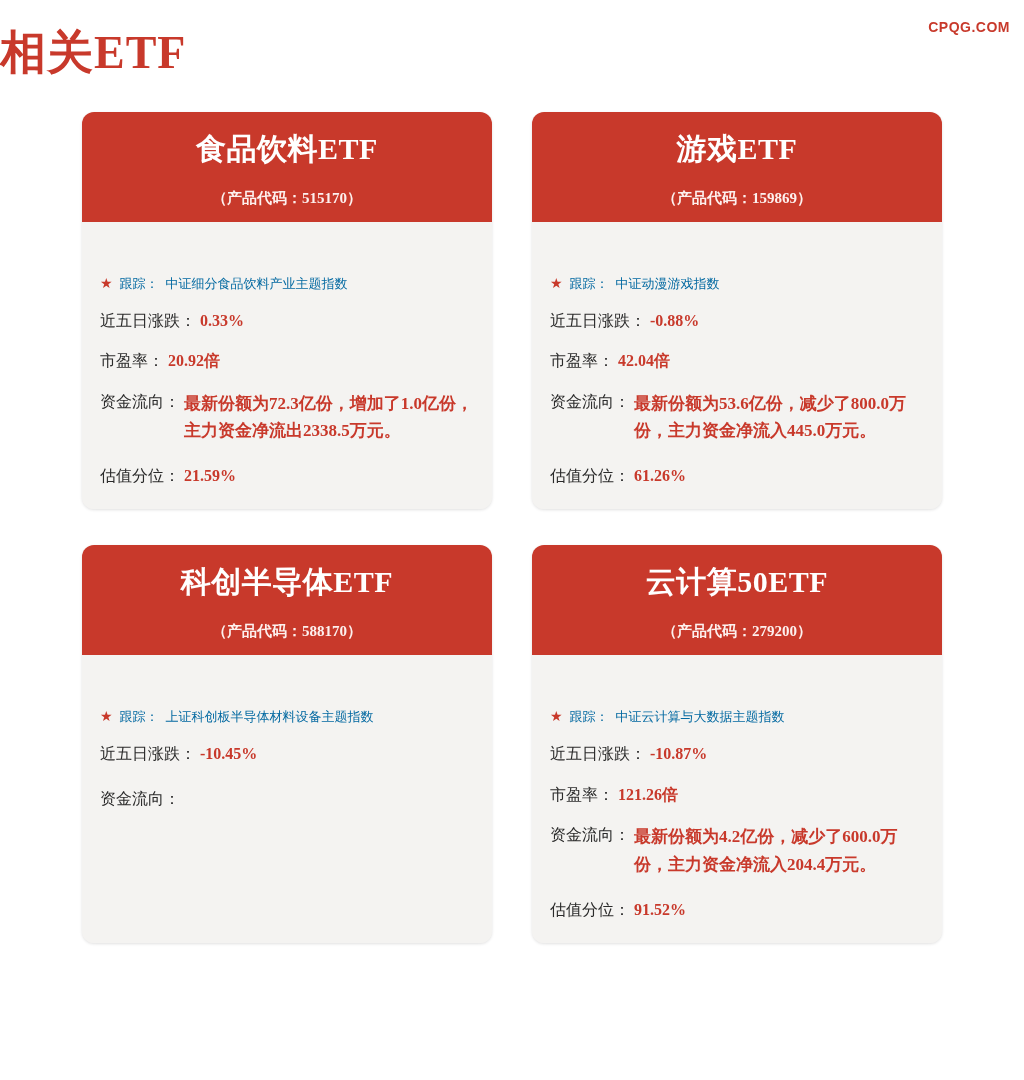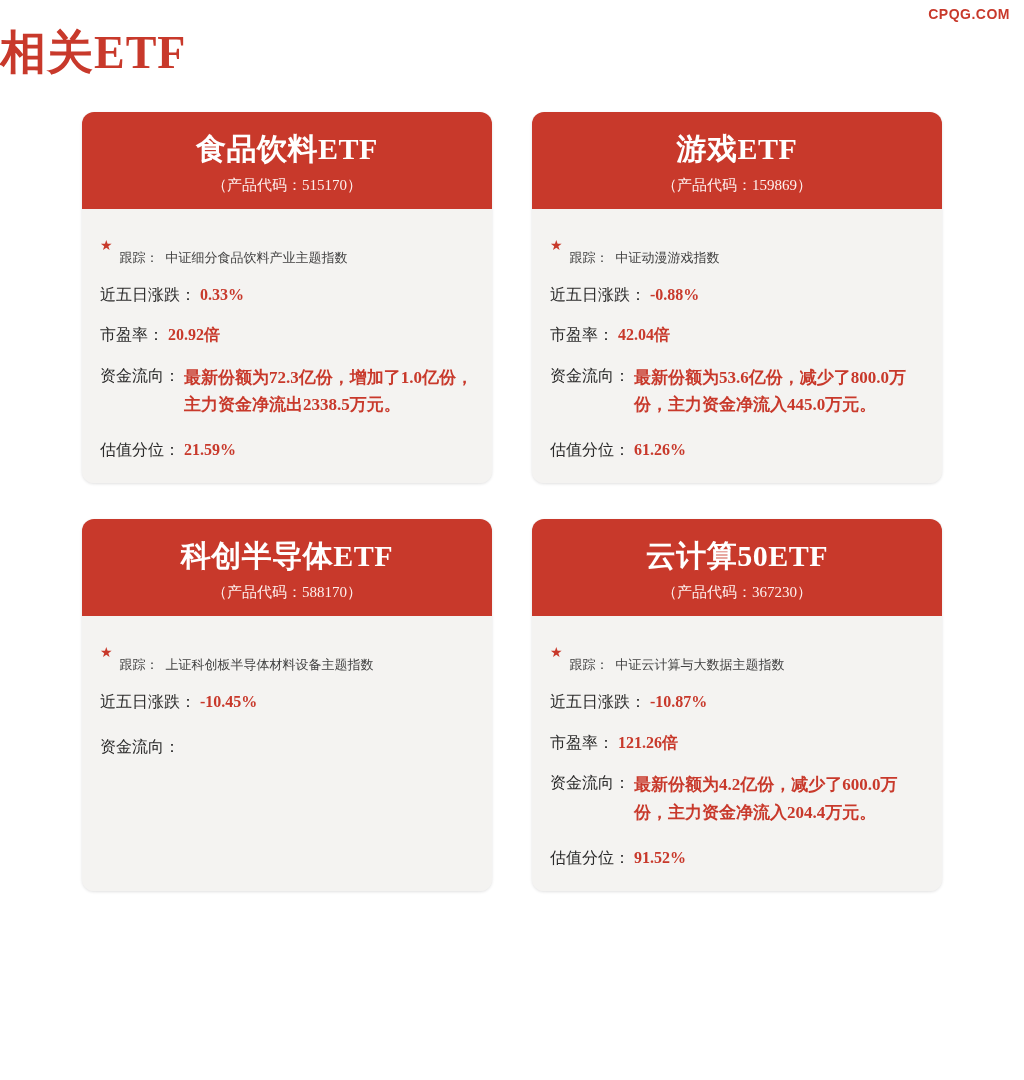--- a/index.html
+++ b/index.html
@@ -9,21 +9,21 @@
   body {
     width: 1024px;
     height: 1080px;
     background: #ffffff;
     font-family: "Liberation Serif", "DejaVu Serif", serif;
     position: relative;
     overflow: hidden;
   }
   .watermark {
     position: absolute;
-    top: 6px;
+    top: 19px;
     right: 14px;
     font-family: "Liberation Sans", sans-serif;
     font-size: 14px;
     font-weight: bold;
     color: #c8392b;
     letter-spacing: 0.5px;
   }
   .page-title {
     text-align: left;
     font-size: 46px;
@@ -41,60 +41,61 @@
     column-gap: 40px;
     row-gap: 36px;
   }
   .card {
     border-radius: 12px;
     overflow: hidden;
     background: #f4f3f1;
     box-shadow: 0 1px 3px rgba(0,0,0,0.12);
     display: flex;
     flex-direction: column;
+    gap: 37px;
   }
   .card-head {
     background: #c8392b;
     color: #ffffff;
     padding: 18px 10px 14px 10px;
     text-align: center;
   }
   .card-title {
     font-size: 30px;
     font-weight: bold;
     line-height: 1.25;
     letter-spacing: 0.5px;
   }
   .card-code {
     font-size: 15px;
-    margin-top: 8px;
+    margin-top: 21px;
     color: #fdf0ee;
     font-family: "Liberation Serif", serif;
+    font-weight: bold;
   }
   .card-body {
     padding: 16px 18px 20px 18px;
     background: #f4f3f1;
     flex: 1;
   }
   .track-row {
     display: flex;
     align-items: center;
     gap: 7px;
     font-size: 13px;
     color: #3b3b3b;
     margin-bottom: 16px;
   }
   .star {
     color: #c8392b;
     font-size: 14px;
     line-height: 1;
   }
   .track-label {
-    color: #404040;
-    margin-top: 24px;
+    color: #0369a1;
   }
   .row {
     display: flex;
     align-items: flex-start;
     margin-bottom: 16px;
     font-size: 16px;
     line-height: 1.55;
   }
   .row:last-child {
     margin-bottom: 0;
@@ -209,21 +210,21 @@
       <div class="row flow">
         <span class="key">资金流向：</span>
       </div>
     </div>
   </div>
 
   <div class="card">
     <div class="card-head">
       <div class="card-title">云计算50ETF</div>
       <div class="card-code">
-        <span>（产品代码：</span><span>367230</span><span>）</span>
+        <span>（产品代码：</span><span>279200</span><span>）</span>
       </div>
     </div>
     <div class="card-body">
       <div class="track-row">
         <span class="star">★</span>
         <span class="track-label">跟踪：</span>
         <span class="track-label">中证云计算与大数据主题指数</span>
       </div>
       <div class="row">
         <span class="key">近五日涨跌：</span>

